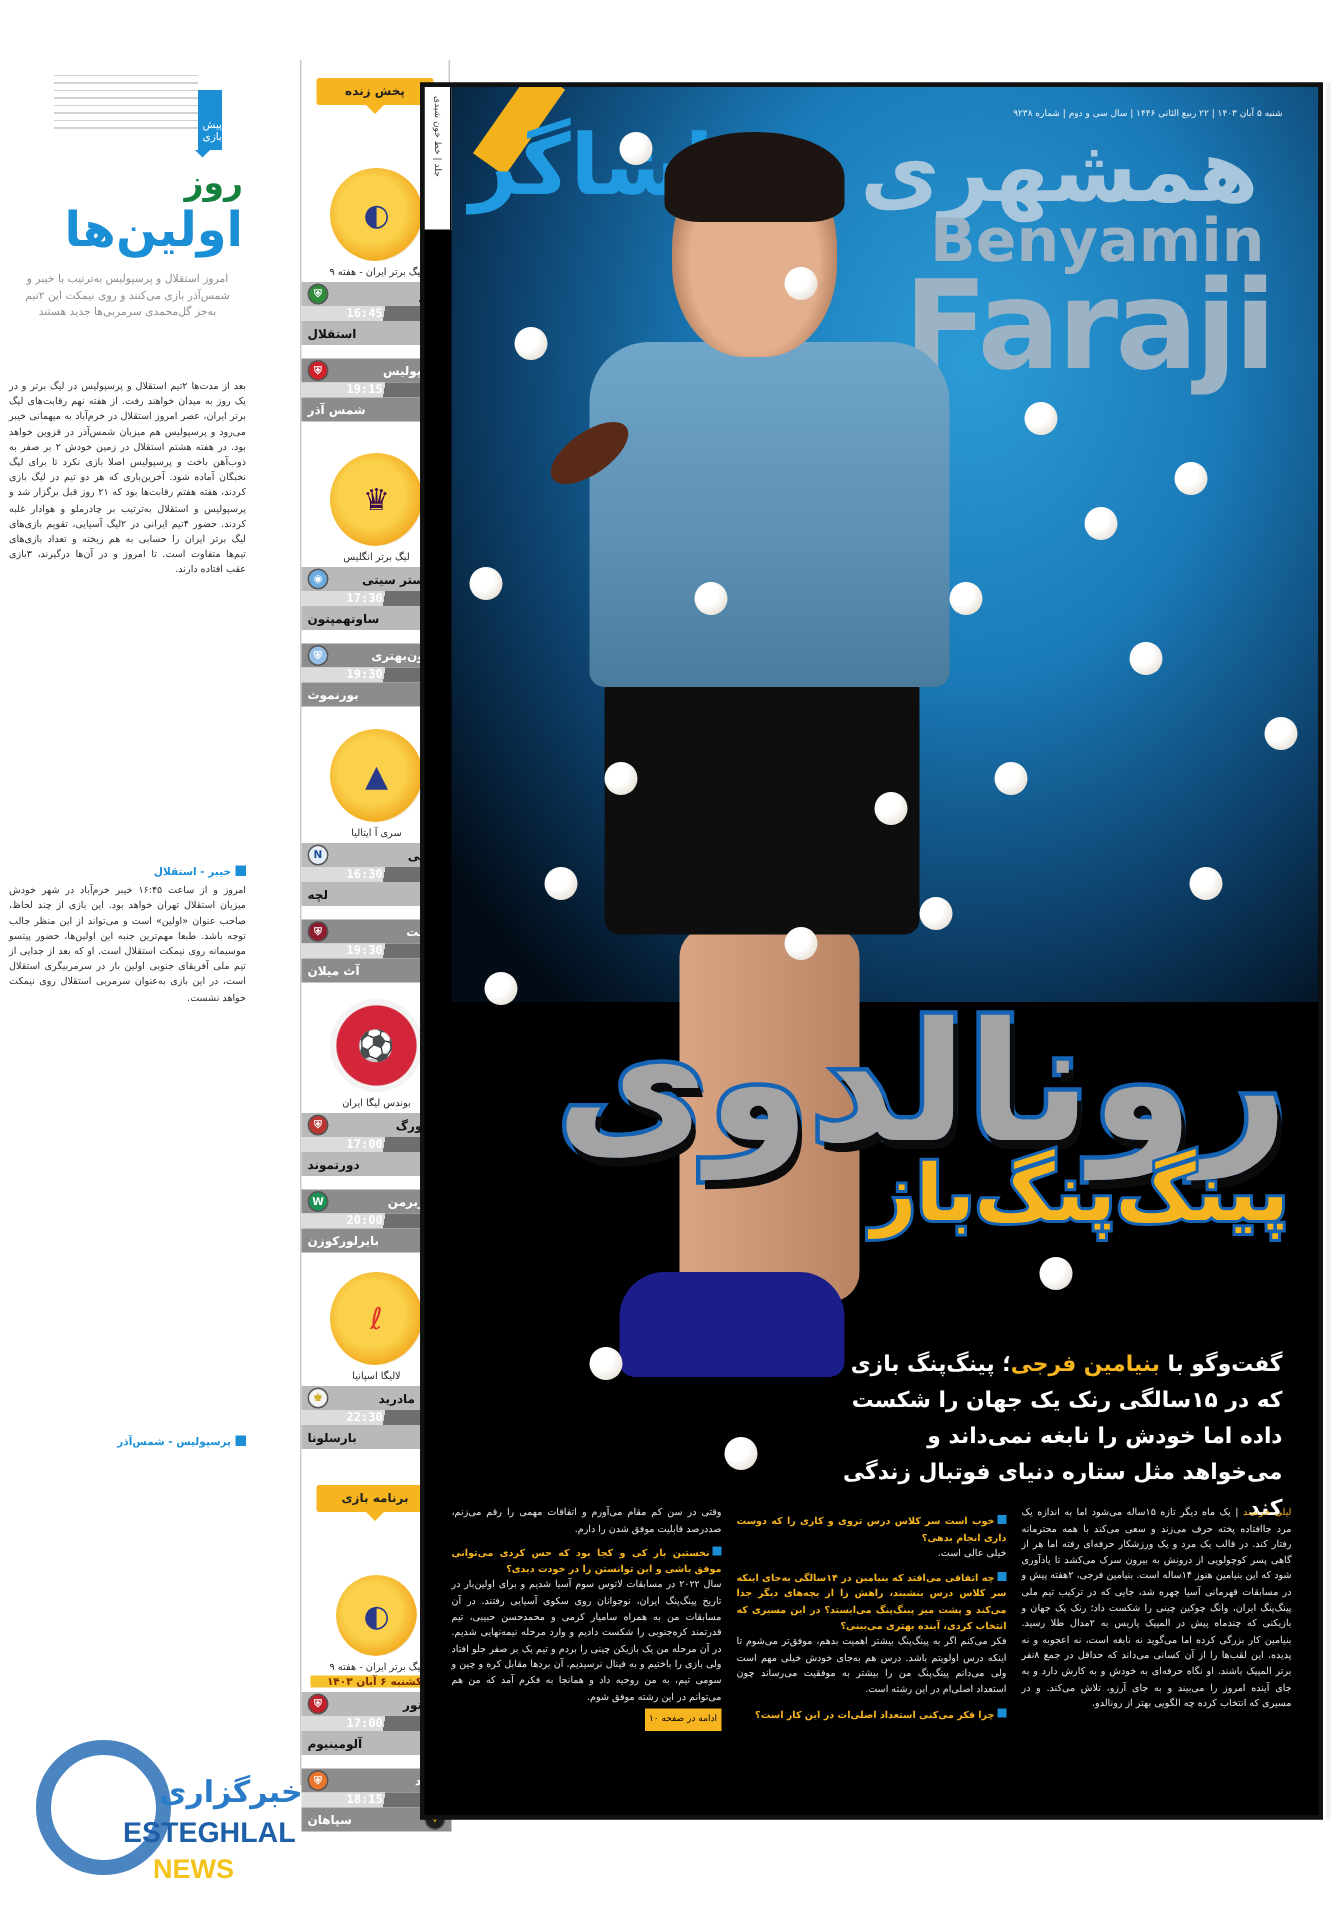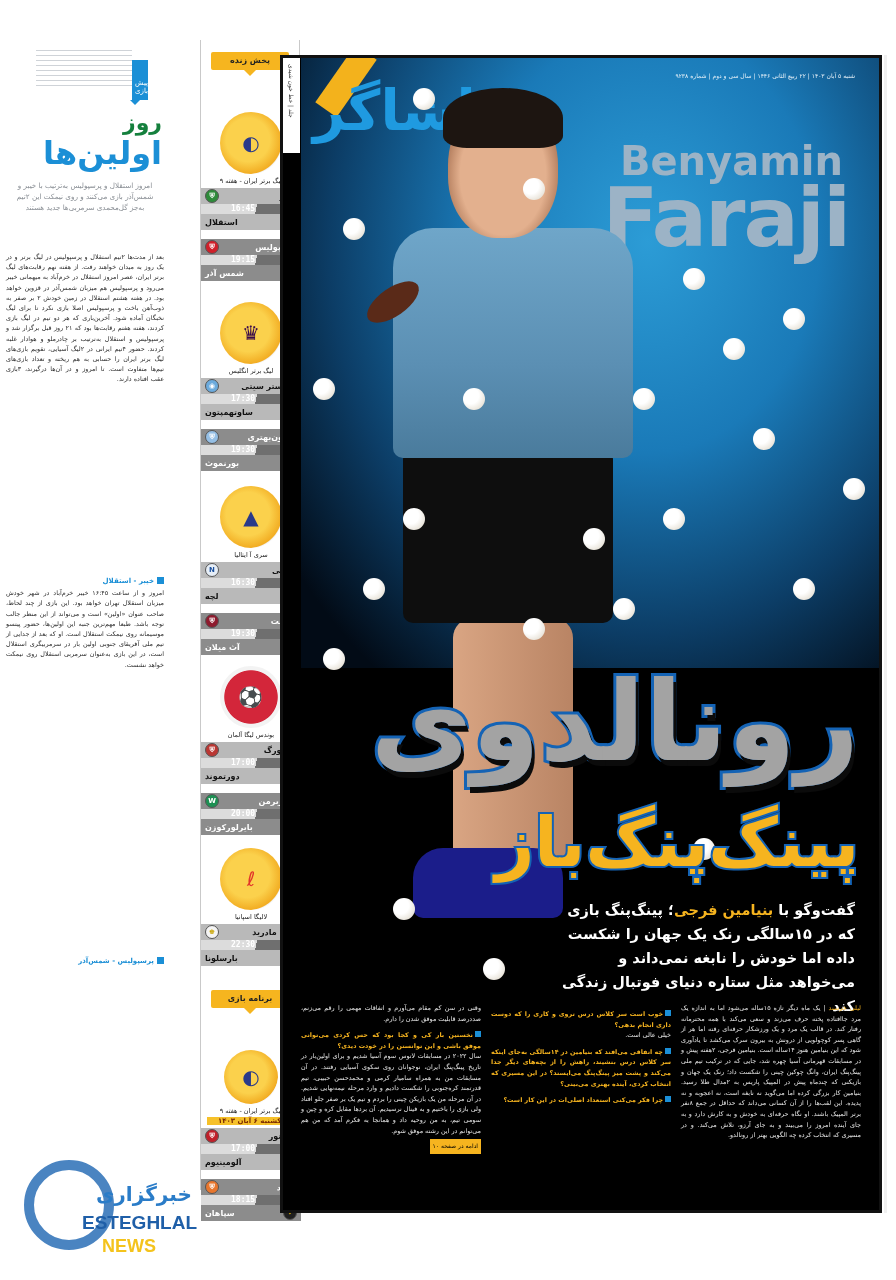--- a/index.html
+++ b/index.html
@@ -55,38 +55,38 @@
   .p-shirt { position: absolute; left: 0; top: 150px; width: 240px; height: 230px; border-radius: 40px 40px 10px 10px; background: linear-gradient(180deg, #6fa6c9 0%, #5b8fb3 60%, #4a7b9c 100%); }
   .p-shorts { position: absolute; left: 10px; top: 375px; width: 210px; height: 170px; background: #0e0e0e; border-radius: 6px 6px 10px 10px; }
   .p-legs { position: absolute; left: 60px; top: 540px; width: 120px; height: 250px; background: linear-gradient(90deg, #d9a583, #b98464); border-radius: 20px; }
   .p-shoe { position: absolute; left: 20px; top: 770px; width: 150px; height: 70px; background: #1b1d8a; border-radius: 30px 30px 10px 10px; }
   .p-paddle { position: absolute; left: -30px; top: 210px; width: 60px; height: 28px; background: #5a2a18; border-radius: 50%; transform: rotate(-35deg); }
 
   .ball { position: absolute; width: 22px; height: 22px; border-radius: 50%; background: radial-gradient(circle at 35% 35%, #ffffff 0 40%, #e9e4da 75%, #b8b0a2 100%); }
 
   .title-main { position: absolute; right: 20px; top: 600px; font-size: 110px; font-weight: bold; color: #a3a3a3;
     -webkit-text-stroke: 6px #1463b5; paint-order: stroke fill; text-shadow: 0 0 0 #1463b5, 3px 6px 0 #0b0b0b; letter-spacing: -2px; }
-  .title-sub { position: absolute; right: 20px; top: 745px; font-size: 68px; font-weight: bold; color: #f6b41f;
+  .title-sub { position: absolute; right: 20px; top: 708px; font-size: 52px; font-weight: bold; color: #f6b41f;
     -webkit-text-stroke: 4px #1463b5; paint-order: stroke fill; }
   .deck { position: absolute; right: 24px; top: 840px; width: 300px; font-size: 14.5px; line-height: 24px; font-weight: bold; color: #fff; text-align: right; }
   .deck .hl { color: #f6b41f; }
 
   .interview { position: absolute; left: 18px; right: 18px; top: 945px; height: 200px; display: flex; flex-direction: row; gap: 10px; }
   .icol { flex: 1; font-size: 6.4px; line-height: 10.6px; color: #e8e8e8; text-align: justify; }
   .icol .byline { color: #f6b41f; }
   .icol .q { color: #f6b41f; font-weight: bold; display: block; margin-top: 6px; }
   .icol .q .qi { display: inline-block; width: 6px; height: 6px; background: #1b8fd6; margin-left: 2px; }
   .cont-box { display: inline-block; background: #f6b41f; color: #000; font-size: 6px; padding: 2px 3px; margin: 3px 0; }
 
   .border-right { position: absolute; left: 884px; top: 55px; width: 3px; height: 1158px; background: #f0f0f0; }
 
   
   .wm { position: absolute; left: 6px; top: 1160px; width: 200px; height: 110px; }
   .wm-circle { position: absolute; left: 18px; top: 0; width: 90px; height: 90px; border-radius: 50%; border: 10px solid #2a6fb6; opacity: 0.85; }
-  .wm-fa { position: absolute; left: 90px; top: 22px; font-size: 20px; font-weight: bold; color: #2a7cc8; }
+  .wm-fa { position: absolute; left: 100px; top: 22px; font-size: 20px; font-weight: bold; color: #2a7cc8; }
   .wm-en { position: absolute; left: 76px; top: 52px; font-size: 19px; font-weight: bold; color: #1f5fa8; direction: ltr; font-family: "Liberation Sans", sans-serif; }
   .wm-news { position: absolute; left: 96px; top: 76px; font-size: 18px; font-weight: bold; color: #f4c31c; direction: ltr; font-family: "Liberation Sans", sans-serif; }
 </style>
 </head>
 <body>
 
 <div class="left-col">
   <div class="lines-deco"></div>
   <div class="kicker-box">پیش بازی</div>
   <div class="headline-small">روز</div>
@@ -184,21 +184,21 @@
       <div class="time-row">19:30</div>
       <div class="team-row dark">
           <span class="team-badge" style="background:#c4141b">⛨</span>
           <span>آث میلان</span>
         </div>
     </div>
   </div>
 
   <div class="league" style="top:626px;">
     <div class="league-logo" style="background:radial-gradient(circle,#d3263a 0 60%,#f3f3f3 62%);color:#fff">⚽</div>
-    <div class="league-name">بوندس لیگا آلمان</div>
+    <div class="league-name">بوندس لیگا ایران</div>
     <div class="match">
       <div class="team-row">
           <span>اگزبورگ</span>
           <span class="team-badge" style="background:#ba3733">⛨</span>
         </div>
       <div class="time-row">17:00</div>
       <div class="team-row">
           <span class="team-badge" style="background:#fde100;color:#000">B</span>
           <span>دورتموند</span>
         </div>
@@ -265,20 +265,21 @@
   </div>
 </div>
 
 <div class="cover">
   <div class="cover-bg"></div>
   <div class="cover-side">
     <div class="cover-side-text">جلد | خط خون شیدی</div>
   </div>
   <div class="ribbon"></div>
   <div class="issue-line">شنبه ۵ آبان ۱۴۰۳ | ۲۲ ربیع الثانی ۱۴۴۶ | سال سی و دوم | شماره ۹۲۳۸</div>
+  <div class="masthead">همشهری</div>
   <div class="masthead-accent">تماشاگر</div>
   <div class="name-en1">Benyamin</div>
   <div class="name-en2">Faraji</div>
 
   <div class="player">
     <div class="p-legs"></div>
     <div class="p-shorts"></div>
     <div class="p-shirt"></div>
     <div class="p-head"></div>
     <div class="p-hair"></div>
@@ -317,20 +318,21 @@
   </div>
 
   <div class="interview">
     <div class="icol">
       <span class="byline">لیلی خرسند</span> | <span>یک ماه دیگر تازه ۱۵ساله می‌شود اما به اندازه یک مرد جاافتاده پخته حرف می‌زند و سعی می‌کند با همه محترمانه رفتار کند. در قالب یک مرد و یک ورزشکار حرفه‌ای رفته اما هر از گاهی پسر کوچولویی از درونش به بیرون سرک می‌کشد تا یادآوری شود که این بنیامین هنوز ۱۴ساله است. بنیامین فرجی، ۲هفته پیش و در مسابقات قهرمانی آسیا چهره شد، جایی که در ترکیب تیم ملی پینگ‌پنگ ایران، وانگ چوکین چینی را شکست داد؛ رنک یک جهان و بازیکنی که چندماه پیش در المپیک پاریس به ۲مدال طلا رسید. بنیامین کار بزرگی کرده اما می‌گوید نه نابغه است، نه اعجوبه و نه پدیده. این لقب‌ها را از آن کسانی می‌داند که حداقل در جمع ۸نفر برتر المپیک باشند. او نگاه حرفه‌ای به خودش و به کارش دارد و به جای آینده امروز را می‌بیند و به جای آرزو، تلاش می‌کند. و در مسیری که انتخاب کرده چه الگویی بهتر از رونالدو.</span>
     </div>
     <div class="icol">
       <span class="q"><span class="qi"></span><span>خوب است سر کلاس درس تروی و کاری را که دوست داری انجام بدهی؟</span></span>
       <span>خیلی عالی است.</span>
       <span class="q"><span class="qi"></span><span>چه اتفاقی می‌افتد که بنیامین در ۱۴سالگی به‌جای اینکه سر کلاس درس بنشیند، راهش را از بچه‌های دیگر جدا می‌کند و پشت میز پینگ‌پنگ می‌ایستد؟ در این مسیری که انتخاب کردی، آینده بهتری می‌بینی؟</span></span>
+      <span>فکر می‌کنم اگر به پینگ‌پنگ بیشتر اهمیت بدهم، موفق‌تر می‌شوم تا اینکه درس اولویتم باشد. درس هم به‌جای خودش خیلی مهم است ولی می‌دانم پینگ‌پنگ من را بیشتر به موفقیت می‌رساند چون استعداد اصلی‌ام در این رشته است.</span>
       <span class="q"><span class="qi"></span><span>چرا فکر می‌کنی استعداد اصلی‌ات در این کار است؟</span></span>
     </div>
     <div class="icol">
       <span>وقتی در سن کم مقام می‌آورم و اتفاقات مهمی را رقم می‌زنم، صددرصد قابلیت موفق شدن را دارم.</span>
       <span class="q"><span class="qi"></span><span>نخستین بار کی و کجا بود که حس کردی می‌توانی موفق باشی و این توانستن را در خودت دیدی؟</span></span>
       <span>سال ۲۰۲۲ در مسابقات لاتوس سوم آسیا شدیم و برای اولین‌بار در تاریخ پینگ‌پنگ ایران، نوجوانان روی سکوی آسیایی رفتند. در آن مسابقات من به همراه سامیار کرمی و محمدحسن حبیبی، تیم قدرتمند کره‌جنوبی را شکست دادیم و وارد مرحله نیمه‌نهایی شدیم. در آن مرحله من یک بازیکن چینی را بردم و تیم یک بر صفر جلو افتاد ولی بازی را باختیم و به فینال نرسیدیم. آن بردها مقابل کره و چین و سومی تیم، به من روحیه داد و همانجا به فکرم آمد که من هم می‌توانم در این رشته موفق شوم.</span>
       <br><span class="cont-box">ادامه در صفحه ۱۰</span>
     </div>
   </div>
 </div>

